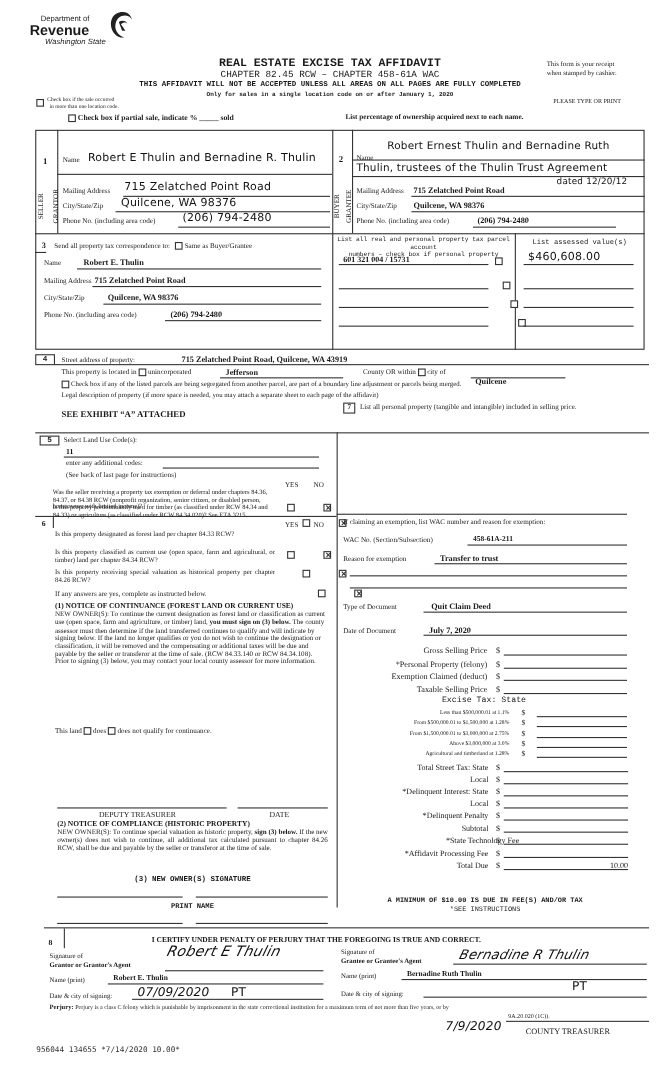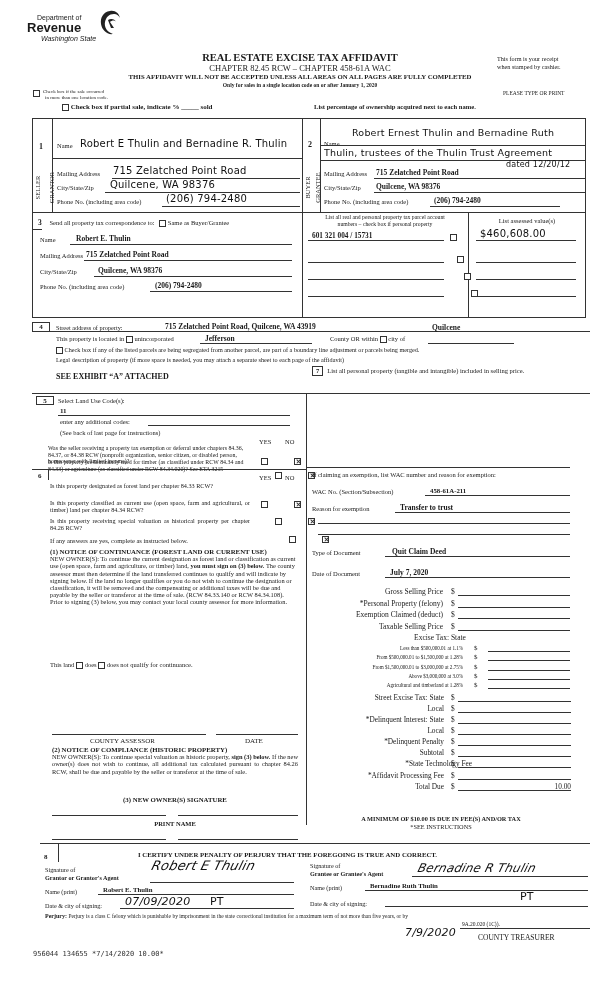--- a/index.html
+++ b/index.html
@@ -8,21 +8,21 @@
   .abs { position: absolute; }
   .hand { font-family: "DejaVu Sans", sans-serif; font-size: 10px; color: #111; letter-spacing: 0.2px; }
   .bold { font-weight: bold; }
   .cb { display: inline-block; width: 7px; height: 7px; border: 0.8px solid #333; vertical-align: middle; position: relative; background: #fff; }
   .cb.x::before, .cb.x::after { content: ""; position: absolute; left: 0.5px; top: 2.5px; width: 5px; height: 0.8px; background: #333; }
   .cb.x::before { transform: rotate(45deg); }
   .cb.x::after { transform: rotate(-45deg); }
   .line { border-bottom: 0.8px solid #333; }
   .vline { border-left: 1px solid #333; }
   .box { border: 1px solid #333; }
-  .center { text-align: center; }
+  .center { text-align: center; font-family: Liberation Mono, monospace; }
   .right { text-align: right; }
 </style>
 </head>
 <body>
 
 <div class="abs" style="left:8px;top:8px;width:95px;height:40px;margin-left:19px;">
   <div class="abs" style="left:10px;top:6px;font-family:'Liberation Sans',sans-serif;font-size:7px;">Department of</div>
   <div class="abs bold" style="left:0px;top:12px;font-family:'Liberation Sans',sans-serif;font-size:13px;">Revenue</div>
   <div class="abs" style="left:14px;top:27px;font-family:'Liberation Sans',sans-serif;font-size:7px;font-style:italic;">Washington State</div>
   <svg class="abs" style="left:72px;top:2px;" width="22" height="26" viewBox="0 0 22 26">
@@ -135,21 +135,21 @@
   <span class="cb"></span>
   <span>unincorporated</span>
 </div>
 <div class="abs bold" style="left:205px;top:334px;font-size:7.5px;">Jefferson</div>
 <div class="abs line" style="left:200px;top:343px;width:112px;"></div>
 <div class="abs" style="left:330px;top:335px;font-size:6.5px;white-space:nowrap;">
   <span>County OR  within</span>
   <span class="cb"></span>
   <span>city of</span>
 </div>
-<div class="abs bold" style="left:432px;top:323px;font-size:7.5px;">Quilcene</div>
+<div class="abs bold" style="left:432px;top:342px;font-size:7.5px;">Quilcene</div>
 <div class="abs line" style="left:428px;top:343px;width:86px;"></div>
 <div class="abs" style="left:56px;top:346px;font-size:6.2px;white-space:nowrap;">
   <span class="cb"></span>
   <span>Check box if any of the listed parcels are being segregated from another parcel, are part of a boundary line adjustment or parcels being merged.</span>
 </div>
 <div class="abs" style="left:56px;top:356px;font-size:6.2px;white-space:nowrap;">Legal description of property (if more space is needed, you may attach a separate sheet to each page of the affidavit)</div>
 <div class="abs bold" style="left:56px;top:372px;font-size:8px;">SEE EXHIBIT “A” ATTACHED</div>
 
 <div class="abs line" style="left:32px;top:393px;width:558px;border-bottom-width:1px;"></div>
 <div class="abs vline" style="left:306px;top:393px;height:432px;"></div>
@@ -180,21 +180,21 @@
 </div>
 <div class="abs" style="left:50px;top:661px;font-size:6.5px;white-space:nowrap;">
   <span>This land</span>
   <span class="cb"></span>
   <span>does</span>
   <span class="cb"></span>
   <span>does not qualify for continuance.</span>
 </div>
 <div class="abs line" style="left:52px;top:734px;width:154px;"></div>
 <div class="abs line" style="left:216px;top:734px;width:82px;"></div>
-<div class="abs" style="left:90px;top:737px;font-size:7px;">COUNTY ASSESSOR</div>
+<div class="abs" style="left:90px;top:737px;font-size:7px;">DEPUTY TREASURER</div>
 <div class="abs" style="left:245px;top:737px;font-size:7px;">DATE</div>
 <div class="abs" style="left:52px;top:746px;width:246px;font-size:6.4px;line-height:7.2px;text-align:justify;">
   <div class="bold" style="font-size:6.8px;">(2) NOTICE OF COMPLIANCE (HISTORIC PROPERTY)</div>
   <div>
     <span>NEW OWNER(S): To continue special valuation as historic property, </span><span class="bold">sign (3) below.</span><span> If the new owner(s) does not wish to continue, all additional tax calculated pursuant to chapter 84.26 RCW, shall be due and payable by the seller or transferor at the time of sale.</span>
   </div>
 </div>
 <div class="abs bold center" style="left:52px;width:246px;top:796px;font-size:6.8px;">(3) NEW OWNER(S) SIGNATURE</div>
 <div class="abs line" style="left:52px;top:815px;width:114px;"></div>
 <div class="abs line" style="left:178px;top:815px;width:120px;"></div>
@@ -245,21 +245,21 @@
     <div class="abs line right" style="left:488px;top:653.2000000000002px;width:82px;height:8px;font-size:7px;"></div>
     <div class="abs right" style="left:306px;width:157px;top:663.6000000000001px;font-size:5.1px;">From $1,500,000.01 to $3,000,000 at 2.75%</div>
     <div class="abs" style="left:474px;top:662.6000000000001px;font-size:7px;">$</div>
     <div class="abs line right" style="left:488px;top:662.6000000000001px;width:82px;height:8px;font-size:7px;"></div>
     <div class="abs right" style="left:306px;width:157px;top:673.0000000000001px;font-size:5.1px;">Above $3,000,000 at 3.0%</div>
     <div class="abs" style="left:474px;top:672.0000000000001px;font-size:7px;">$</div>
     <div class="abs line right" style="left:488px;top:672.0000000000001px;width:82px;height:8px;font-size:7px;"></div>
     <div class="abs right" style="left:306px;width:157px;top:682.4000000000001px;font-size:5.1px;">Agricultural and timberland at 1.28%</div>
     <div class="abs" style="left:474px;top:681.4000000000001px;font-size:7px;">$</div>
     <div class="abs line right" style="left:488px;top:681.4000000000001px;width:82px;height:8px;font-size:7px;"></div>
-    <div class="abs right" style="left:306px;width:138px;top:692.8000000000001px;font-size:7.3px;">Street Excise Tax: State</div>
+    <div class="abs right" style="left:306px;width:138px;top:692.8000000000001px;font-size:7.3px;">Total Street Tax: State</div>
     <div class="abs" style="left:451px;top:692.8000000000001px;font-size:7.3px;">$</div>
     <div class="abs line right" style="left:458px;top:692.8000000000001px;width:113px;height:9px;font-size:7.3px;line-height:9px;"></div>
     <div class="abs right" style="left:306px;width:138px;top:703.9000000000001px;font-size:7.3px;">Local</div>
     <div class="abs" style="left:451px;top:703.9000000000001px;font-size:7.3px;">$</div>
     <div class="abs line right" style="left:458px;top:703.9000000000001px;width:113px;height:9px;font-size:7.3px;line-height:9px;"></div>
     <div class="abs right" style="left:306px;width:138px;top:715.0000000000001px;font-size:7.3px;">*Delinquent Interest: State</div>
     <div class="abs" style="left:451px;top:715.0000000000001px;font-size:7.3px;">$</div>
     <div class="abs line right" style="left:458px;top:715.0000000000001px;width:113px;height:9px;font-size:7.3px;line-height:9px;"></div>
     <div class="abs right" style="left:306px;width:138px;top:726.1000000000001px;font-size:7.3px;">Local</div>
     <div class="abs" style="left:451px;top:726.1000000000001px;font-size:7.3px;">$</div>

